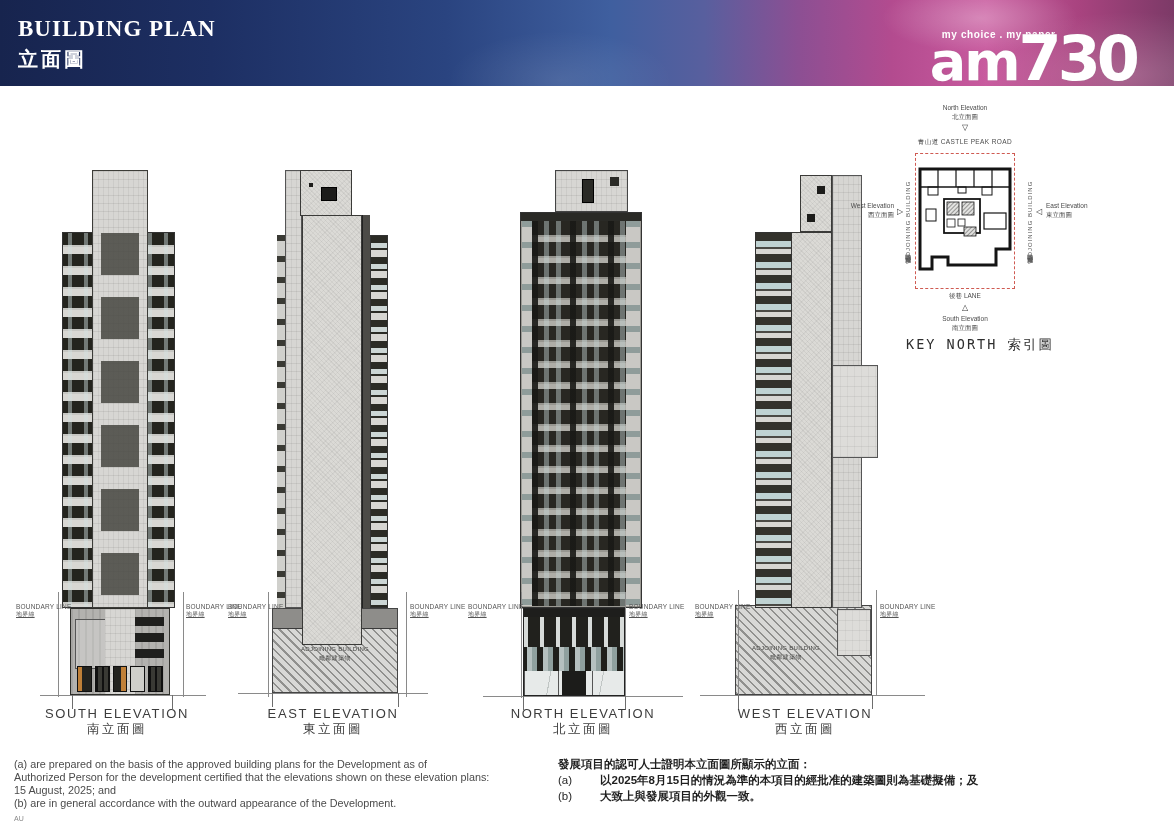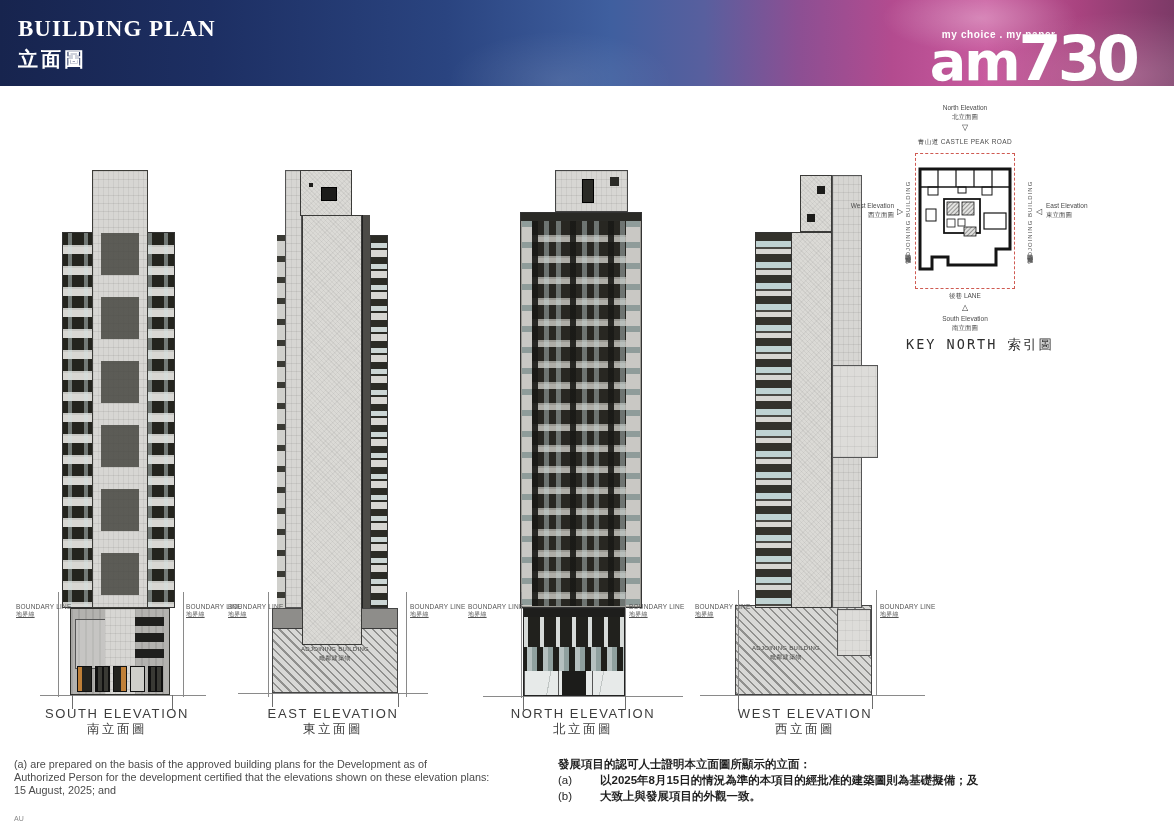--- a/index.html
+++ b/index.html
@@ -293,20 +293,21 @@
       <div>South Elevation</div>
       <div>南立面圖</div>
     </div>
     <div class="t kp-title" style="left:10px;width:260px;top:240px;">KEY NORTH 索引圖</div>
   </div>
 
   <div class="t note-en" style="left:14px;top:758px;width:520px;">
     <div>(a) are prepared on the basis of the approved building plans for the Development as of</div>
     <div>Authorized Person for the development certified that the elevations shown on these elevation plans:</div>
     <div>15 August, 2025; and</div>
+    <div>(b) are in general accordance with the outward appearance of the Development.</div>
   </div>
   <div class="t footnote" style="left:14px;top:815px;">AU</div>
 
   <div class="t note-zh" style="left:558px;top:756px;width:440px;">
     <div>發展項目的認可人士證明本立面圖所顯示的立面：</div>
     <div style="display:flex;">
       <div style="width:42px;font-weight:normal;">(a)</div>
       <div>以2025年8月15日的情況為準的本項目的經批准的建築圖則為基礎擬備；及</div>
     </div>
     <div style="display:flex;">

